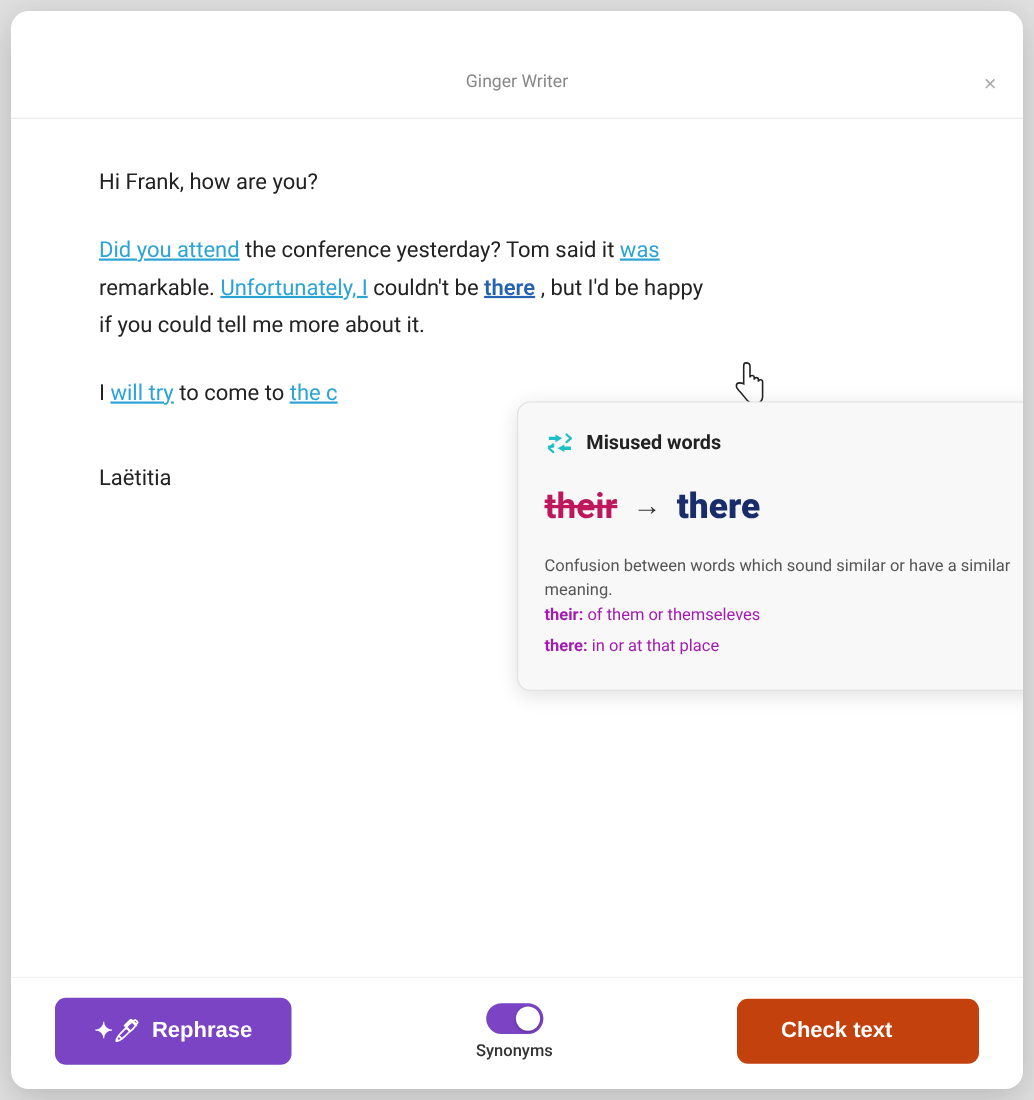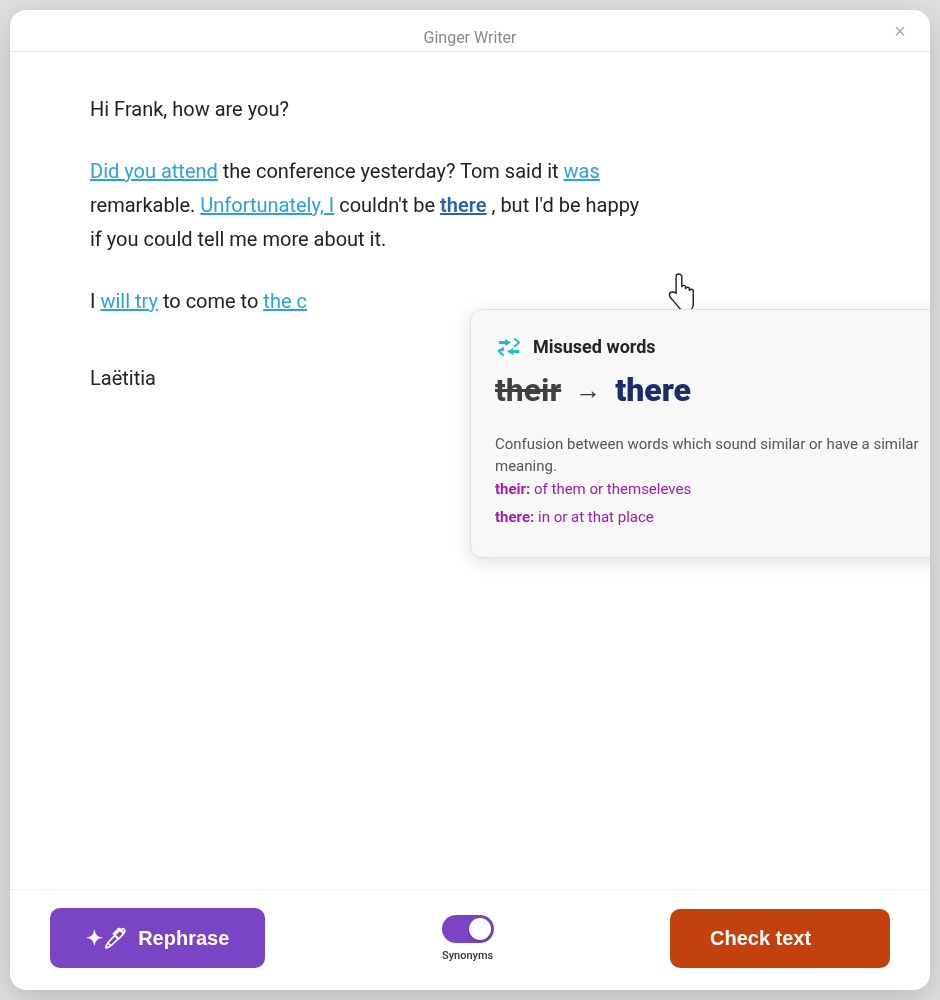--- a/index.html
+++ b/index.html
@@ -19,24 +19,25 @@
       background: #ffffff;
       border-radius: 16px;
       box-shadow: 0 8px 32px rgba(0,0,0,0.18);
       display: flex;
       flex-direction: column;
       overflow: hidden;
       position: relative;
     }
 
     .title-bar {
-      padding: 18px 20px 4px;
+      padding: 18px 20px 24px;
       text-align: center;
       border-bottom: 1px solid #e8e8e8;
       position: relative;
+      margin-top: 36px;
     }
 
     .title-bar-text {
       color: #888;
       font-size: 16px;
       font-weight: 400;
     }
 
     .close-btn {
       position: absolute;
@@ -106,20 +107,21 @@
       border-radius: 12px;
       padding: 22px 24px 22px 24px;
       box-shadow: 0 4px 18px rgba(0,0,0,0.12);
       z-index: 10;
     }
 
     .tooltip-header {
       display: flex;
       align-items: center;
       gap: 10px;
+      margin-bottom: 14px;
     }
 
     .misused-icon {
       width: 28px;
       height: 28px;
       flex-shrink: 0;
     }
 
     .tooltip-title {
       font-size: 18px;
@@ -130,21 +132,21 @@
     .correction-line {
       display: flex;
       align-items: center;
       gap: 14px;
       margin-bottom: 16px;
     }
 
     .wrong-word {
       font-size: 32px;
       font-weight: 700;
-      color: #404040;
+      color: #be185d;
       text-decoration: line-through;
     }
 
     .arrow-symbol {
       font-size: 26px;
       color: #333;
     }
 
     .correct-word {
       font-size: 32px;
@@ -229,21 +231,21 @@
       height: 22px;
       background: white;
       border-radius: 50%;
       position: absolute;
       top: 3px;
       right: 3px;
       box-shadow: 0 1px 3px rgba(0,0,0,0.3);
     }
 
     .synonyms-label {
-      font-size: 11px;
+      font-size: 15px;
       color: #333;
       font-weight: 500;
     }
 
     .check-text-btn {
       background: #c2410c;
       color: white;
       border: none;
       border-radius: 10px;
       padding: 18px 40px;

